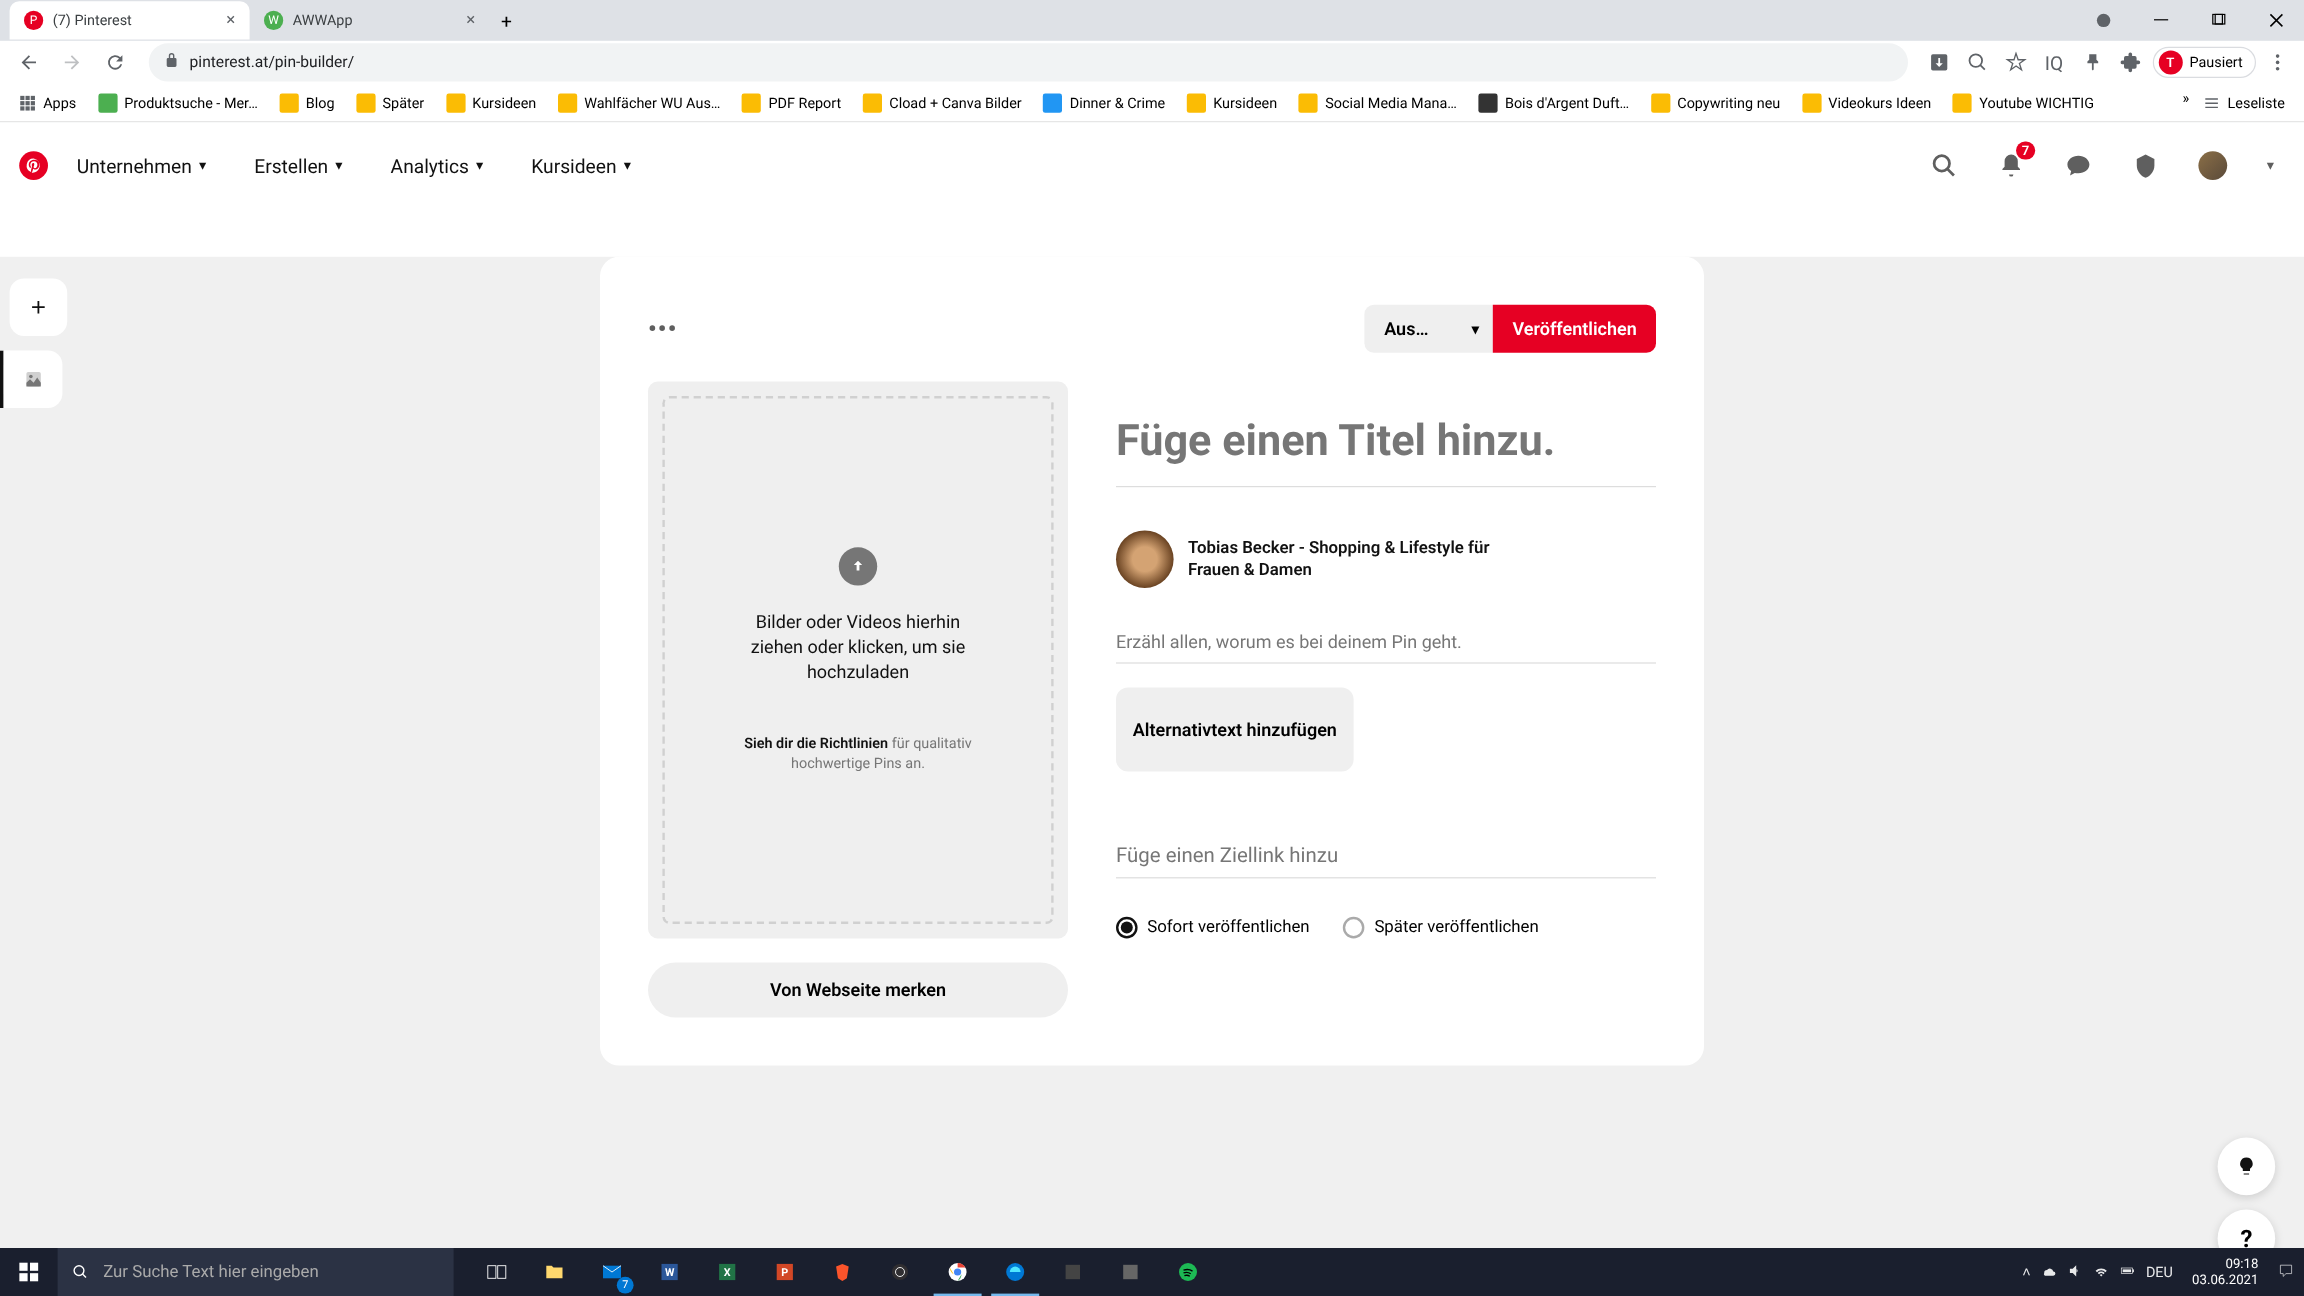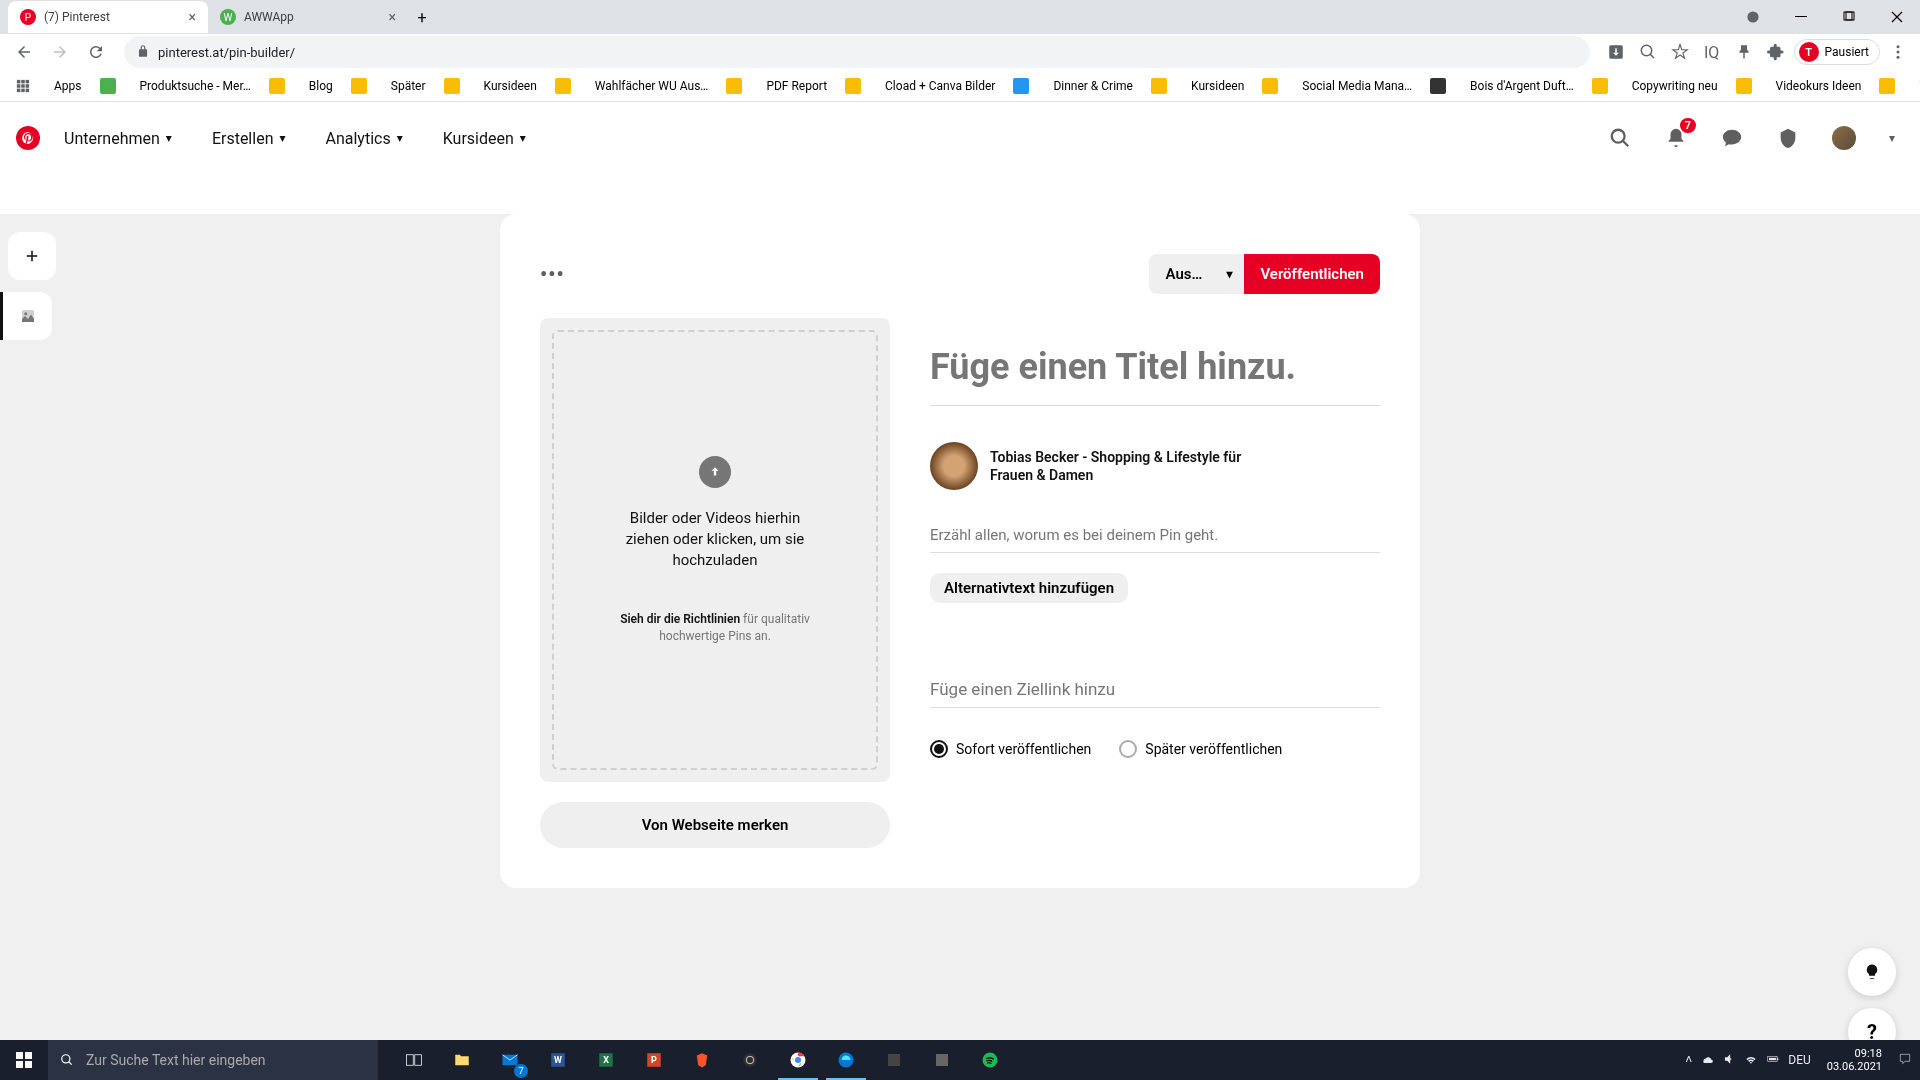--- a/index.html
+++ b/index.html
@@ -20,21 +20,21 @@
     .address-bar { display: flex; align-items: center; height: 36px; background: #fff; padding: 0 8px; gap: 4px; }
     .nav-btn { width: 32px; height: 32px; display: flex; align-items: center; justify-content: center; cursor: pointer; border-radius: 50%; }
     .url-box { flex: 1; display: flex; align-items: center; background: #f1f3f4; border-radius: 16px; height: 28px; padding: 16px 12px; margin: 0 8px; gap: 8px; font-size: 13px; color: #202124; }
     .lock-icon { color: #5f6368; }
     .addr-actions { display: flex; gap: 4px; align-items: center; }
     .addr-icon { width: 28px; height: 28px; display: flex; align-items: center; justify-content: center; cursor: pointer; border-radius: 50%; }
     .profile-chip { display: flex; align-items: center; gap: 6px; border: 1px solid #dadce0; border-radius: 14px; padding: 2px 10px 2px 4px; font-size: 12px; cursor: pointer; }
     .profile-avatar { width: 20px; height: 20px; border-radius: 50%; background: #e60023; color: #fff; display: flex; align-items: center; justify-content: center; font-size: 11px; font-weight: 600; }
     
     .bookmark-bar { display: flex; align-items: center; height: 32px; background: #fff; padding: 0 8px; gap: 2px; border-bottom: 1px solid #e0e0e0; font-size: 12px; }
-    .bookmark-item { display: flex; align-items: center; gap: 24px; padding: 4px 8px; border-radius: 4px; cursor: pointer; white-space: nowrap; }
+    .bookmark-item { display: flex; align-items: center; gap: 6px; padding: 4px 8px; border-radius: 4px; cursor: pointer; white-space: nowrap; }
     .bm-icon { width: 16px; height: 16px; background: #fbbc04; border-radius: 2px; display: flex; align-items: center; justify-content: center; font-size: 9px; }
     .bookmark-more { margin-left: auto; display: flex; gap: 4px; }
     
     
     .pin-header { display: flex; align-items: center; height: 72px; padding: 0 16px; gap: 8px; background: #fff; }
     .pin-logo { width: 24px; height: 24px; background: #e60023; border-radius: 50%; display: flex; align-items: center; justify-content: center; color: #fff; font-weight: bold; }
     .pin-nav-item { display: flex; align-items: center; gap: 6px; padding: 12px 16px; font-size: 16px; font-weight: 400; color: #111; cursor: pointer; }
     .chevron { font-size: 12px; }
     .pin-header-right { margin-left: auto; display: flex; align-items: center; gap: 16px; }
     .header-icon { width: 40px; height: 40px; display: flex; align-items: center; justify-content: center; cursor: pointer; position: relative; }
@@ -45,40 +45,40 @@
     .page-body { background: #f0f0f0; height: calc(100% - 174px - 40px); position: relative; }
     
     .left-sidebar { position: absolute; left: 0; top: 10px; display: flex; flex-direction: column; gap: 12px; padding: 8px; }
     .sidebar-btn { width: 48px; height: 48px; background: #fff; border-radius: 12px; display: flex; align-items: center; justify-content: center; cursor: pointer; font-size: 20px; }
     .sidebar-btn.dark-border { border-left: 3px solid #111; border-radius: 0 12px 12px 0; margin-left: -8px; width: 52px; }
     
     .pin-builder { width: 920px; margin: 40px auto 0; background: #fff; border-radius: 16px; padding: 40px; }
     .builder-header { display: flex; align-items: center; margin-bottom: 24px; }
     .more-dots { font-size: 20px; font-weight: bold; color: #5f5f5f; cursor: pointer; letter-spacing: 1px; }
     .header-actions { margin-left: auto; display: flex; }
-    .board-select { background: #efefef; padding: 0 12px 0 16px; height: 40px; display: flex; align-items: center; border-radius: 8px 0 0 8px; gap: 24px; cursor: pointer; font-size: 15px; font-weight: 600; }
+    .board-select { background: #efefef; padding: 0 12px 0 16px; height: 40px; display: flex; align-items: center; border-radius: 8px 0 0 8px; gap: 36px; cursor: pointer; font-size: 15px; font-weight: 600; }
     .publish-btn { background: #e60023; color: #fff; border: none; padding: 0 16px; height: 40px; border-radius: 0 8px 8px 0; font-size: 15px; font-weight: 600; cursor: pointer; }
     
     .builder-body { display: flex; gap: 40px; }
     .upload-zone { width: 350px; background: #efefef; border-radius: 8px; padding: 12px; }
     .upload-inner { border: 2px dashed #d0d0d0; border-radius: 6px; height: 440px; display: flex; flex-direction: column; align-items: center; justify-content: center; padding: 20px; text-align: center; cursor: pointer; }
     .upload-icon { width: 32px; height: 32px; background: #767676; border-radius: 50%; color: #fff; display: flex; align-items: center; justify-content: center; margin-bottom: 20px; font-size: 16px; }
     .upload-text { font-size: 15px; color: #111; margin-bottom: 40px; max-width: 200px; line-height: 1.4; }
     .upload-hint { font-size: 12px; color: #767676; margin-bottom: 16px; max-width: 260px; line-height: 1.4; }
     .upload-guidelines { font-size: 12px; color: #767676; max-width: 240px; line-height: 1.4; }
     .upload-guidelines strong { color: #111; font-weight: 600; }
     .save-from-web { width: 350px; background: #efefef; border: none; padding: 14px; border-radius: 24px; font-size: 15px; font-weight: 600; margin-top: 20px; cursor: pointer; }
     
     .form-side { flex: 1; padding-top: 20px; }
     .title-input { width: 100%; border: none; border-bottom: 1px solid #ddd; font-size: 36px; font-weight: 700; color: #767676; padding: 8px 0 16px; outline: none; margin-bottom: 36px; line-height: 1.2; background: transparent; }
     .user-row { display: flex; align-items: center; gap: 12px; margin-bottom: 28px; }
     .user-pic { width: 48px; height: 48px; border-radius: 50%; background: radial-gradient(circle, #d4a373 30%, #6b4423 70%); }
     .user-name { font-size: 14px; font-weight: 600; color: #111; max-width: 280px; line-height: 1.3; }
     .desc-input { width: 100%; border: none; border-bottom: 1px solid #ddd; font-size: 15px; color: #767676; padding: 8px 0; outline: none; margin-bottom: 20px; background: transparent; }
-    .alt-text-btn { background: #efefef; border: none; padding: 6px 14px; border-radius: 10px; font-size: 15px; font-weight: 600; cursor: pointer; margin-bottom: 68px; }
+    .alt-text-btn { background: #efefef; border: none; padding: 26px 14px; border-radius: 10px; font-size: 15px; font-weight: 600; cursor: pointer; margin-bottom: 52px; }
     .link-input { width: 100%; border: none; border-bottom: 1px solid #ddd; font-size: 17px; color: #767676; padding: 8px 0; outline: none; margin-bottom: 32px; background: transparent; }
     .radio-row { display: flex; gap: 28px; }
     .radio-opt { display: flex; align-items: center; gap: 8px; font-size: 14px; cursor: pointer; }
     .radio-circle { width: 18px; height: 18px; border: 2px solid #111; border-radius: 50%; display: flex; align-items: center; justify-content: center; }
     .radio-circle.checked::after { content: ''; width: 10px; height: 10px; background: #111; border-radius: 50%; }
     .radio-opt.unchecked .radio-circle { border-color: #aaa; }
     
     .float-btns { position: absolute; right: 24px; bottom: 24px; display: flex; flex-direction: column; gap: 12px; }
     .float-btn { width: 48px; height: 48px; background: #fff; border-radius: 50%; display: flex; align-items: center; justify-content: center; box-shadow: 0 2px 8px rgba(0,0,0,0.15); cursor: pointer; font-size: 20px; font-weight: bold; }
     

